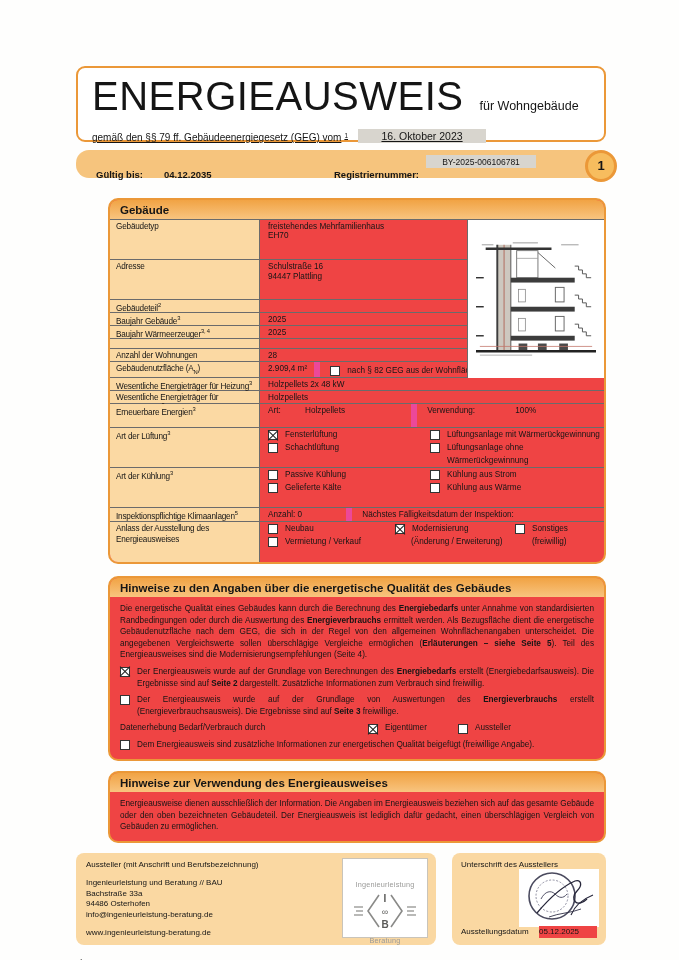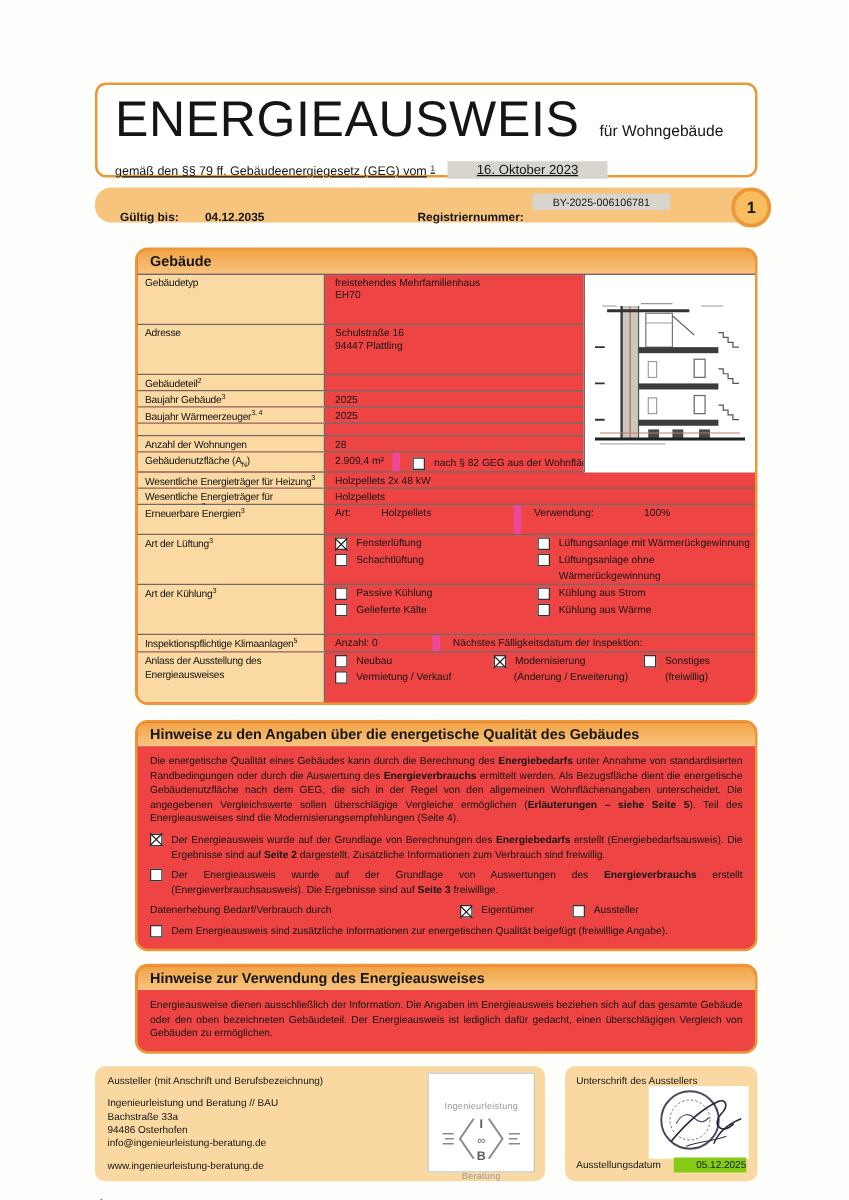--- a/index.html
+++ b/index.html
@@ -81,21 +81,21 @@
     padding:7px 10px;box-sizing:border-box;font-size:8px;line-height:10.5px;margin-right:16px;}
   .sig-box{position:relative;width:154px;height:92px;background:#FAD8A2;border-radius:8px;
     padding:7px 9px;box-sizing:border-box;font-size:8px;}
   .box-head{font-size:8px;margin-bottom:8px;}
   .logo-box{position:absolute;right:8px;top:5px;width:86px;height:80px;background:#fff;
     border:1px solid #c9c4ba;text-align:center;box-sizing:border-box;padding-top:21px;}
   .logo-top,.logo-bottom{font-size:7.3px;color:#9a9a98;letter-spacing:.2px;}
   .stamp-area{position:absolute;right:7px;top:16px;width:80px;height:58px;background:#fff;}
   .sig-date-row{position:absolute;left:9px;bottom:7px;width:136px;display:flex;align-items:center;}
   .sig-date-label{flex:1;}
-  .sig-date-val{width:58px;background:#84cc16;text-align:right;padding:1.5px 0;font-size:8px;}
+  .sig-date-val{width:58px;background:#ef4444;text-align:left;padding:1.5px 0;font-size:8px;}
 
   
   .footnotes{font-size:6.8px;line-height:9.3px;color:#2b2b2b;padding-left:4px;}
   .fn-sup{font-size:5px;vertical-align:super;margin-right:5px;}
 </style>
 </head>
 <body>
 
 <div class="canvas">
   <div class="page">

